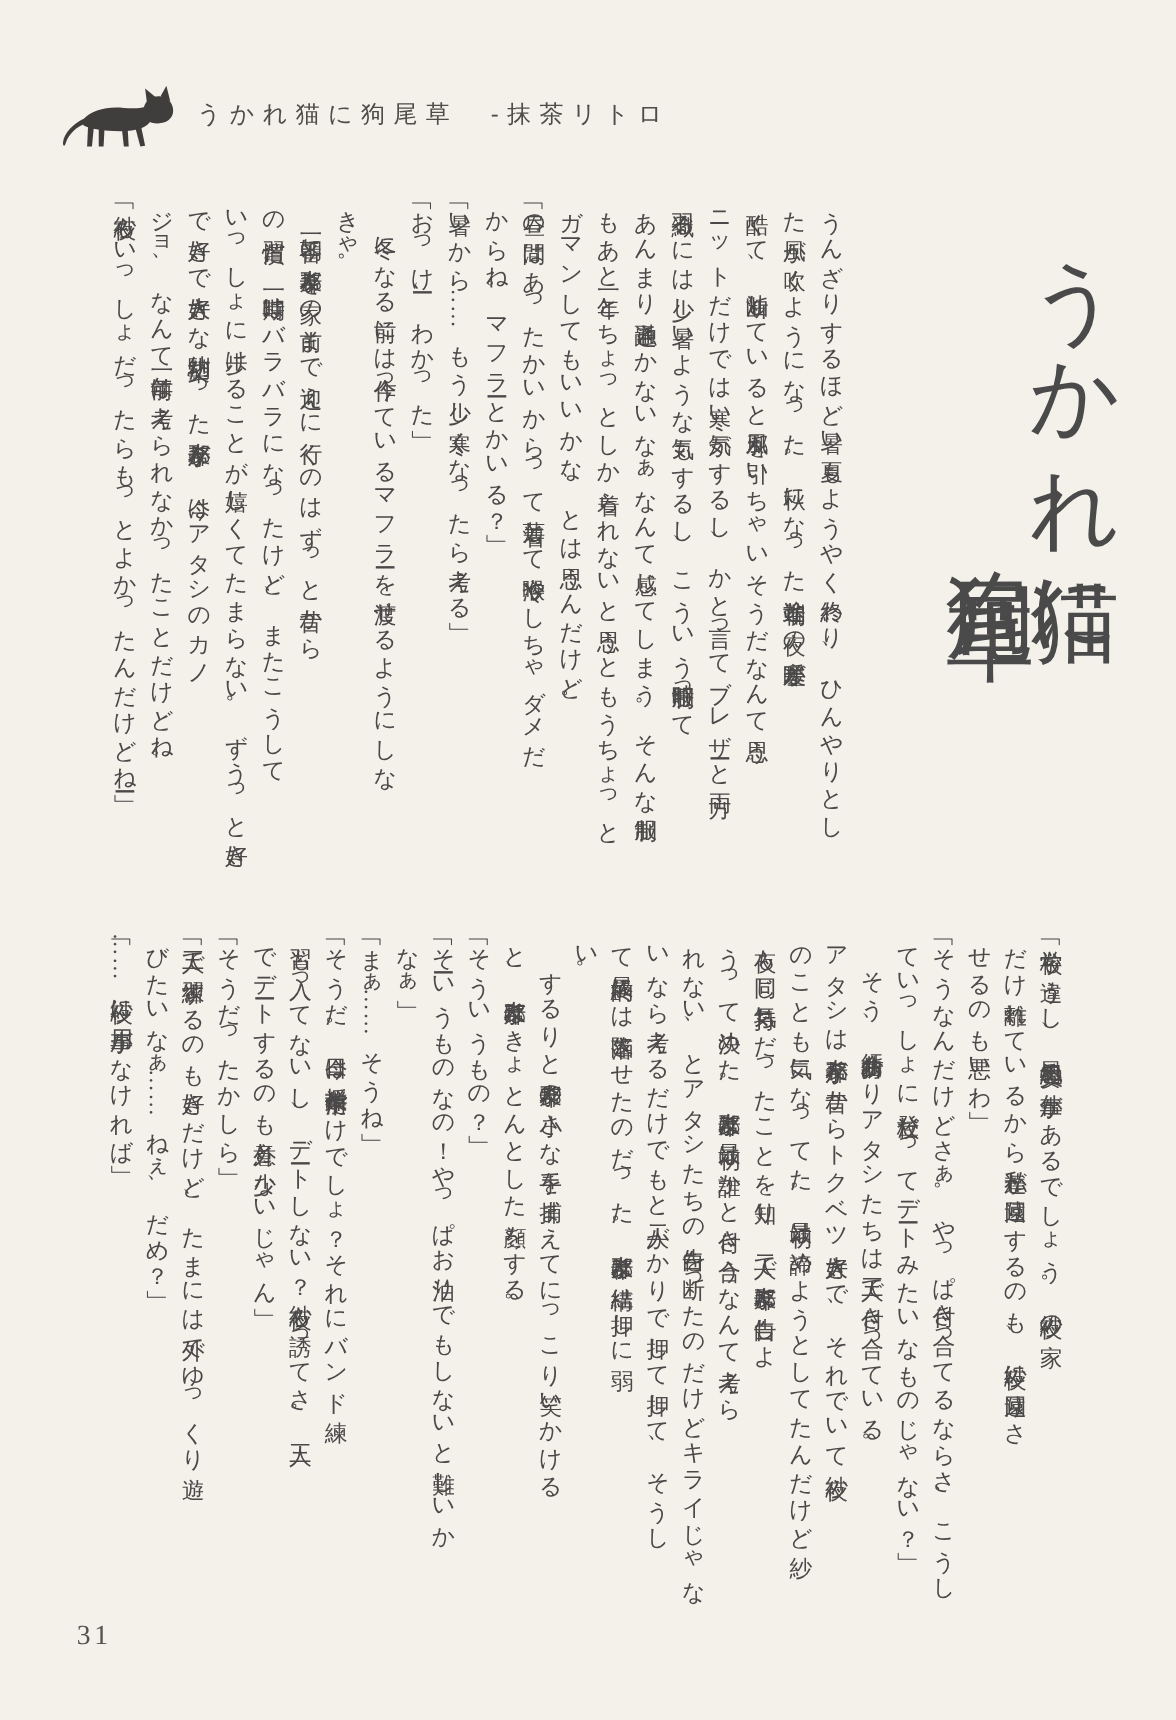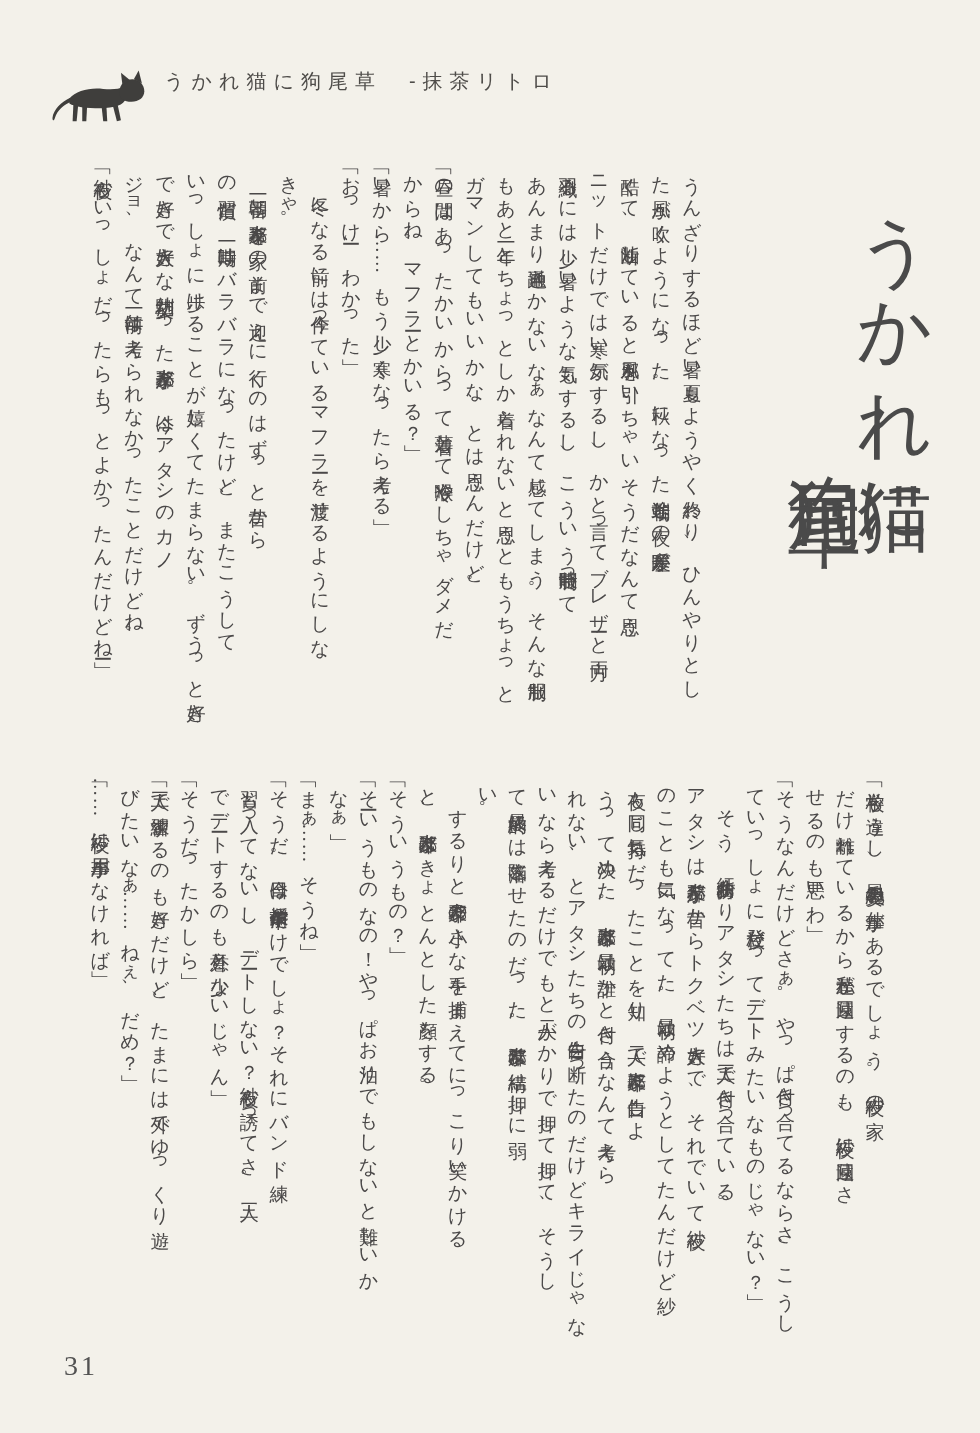--- a/index.html
+++ b/index.html
@@ -5,21 +5,21 @@
   html,body{margin:0;padding:0;}
   body{
     width:980px;height:1433px;
     position:relative;
     background:#f3f1ea;
     font-family:"Liberation Serif","DejaVu Serif",serif;
     color:#474545;
     overflow:hidden;
   }
   
-  .header{position:absolute;top:68px;left:50px;height:60px;display:flex;align-items:flex-start;}
+  .header{position:absolute;top:68px;left:50px;height:60px;display:flex;align-items:center;}
   .cat-logo{width:100px;height:58px;display:block;}
   .header-title{
     font-family:"Liberation Sans","DejaVu Sans",sans-serif;
     font-size:20px;letter-spacing:7px;color:#4e4c49;
     margin-left:14px;margin-bottom:6px;white-space:nowrap;
   }
   
   .main-title{
     position:absolute;top:163px;right:50px;
     writing-mode:vertical-rl;
@@ -37,21 +37,21 @@
     letter-spacing:1.2px;
     color:#4a4848;
     white-space:nowrap;
   }
   .block-top{top:163px;right:272px;height:590px;line-height:31px;}
   .block-bottom{top:776px;right:90px;height:575px;line-height:29.8px;}
   .vline{display:block;}
   
   .page-number{
     position:absolute;left:64px;top:1350px;
-    font-size:28px;letter-spacing:3px;color:#525252;
+    font-size:23px;letter-spacing:3px;color:#525252;
   }
 </style>
 </head>
 <body>
 
 <div class="header">
   <svg class="cat-logo" viewBox="0 0 120 72" xmlns="http://www.w3.org/2000/svg" aria-hidden="true">
     <g fill="#3f3e3c">
 
       <path d="M25 42 C 15 45 7 53 4 62 C 3 66 1 66 1 62 C 2 52 12 42 23 37 Z"></path>

